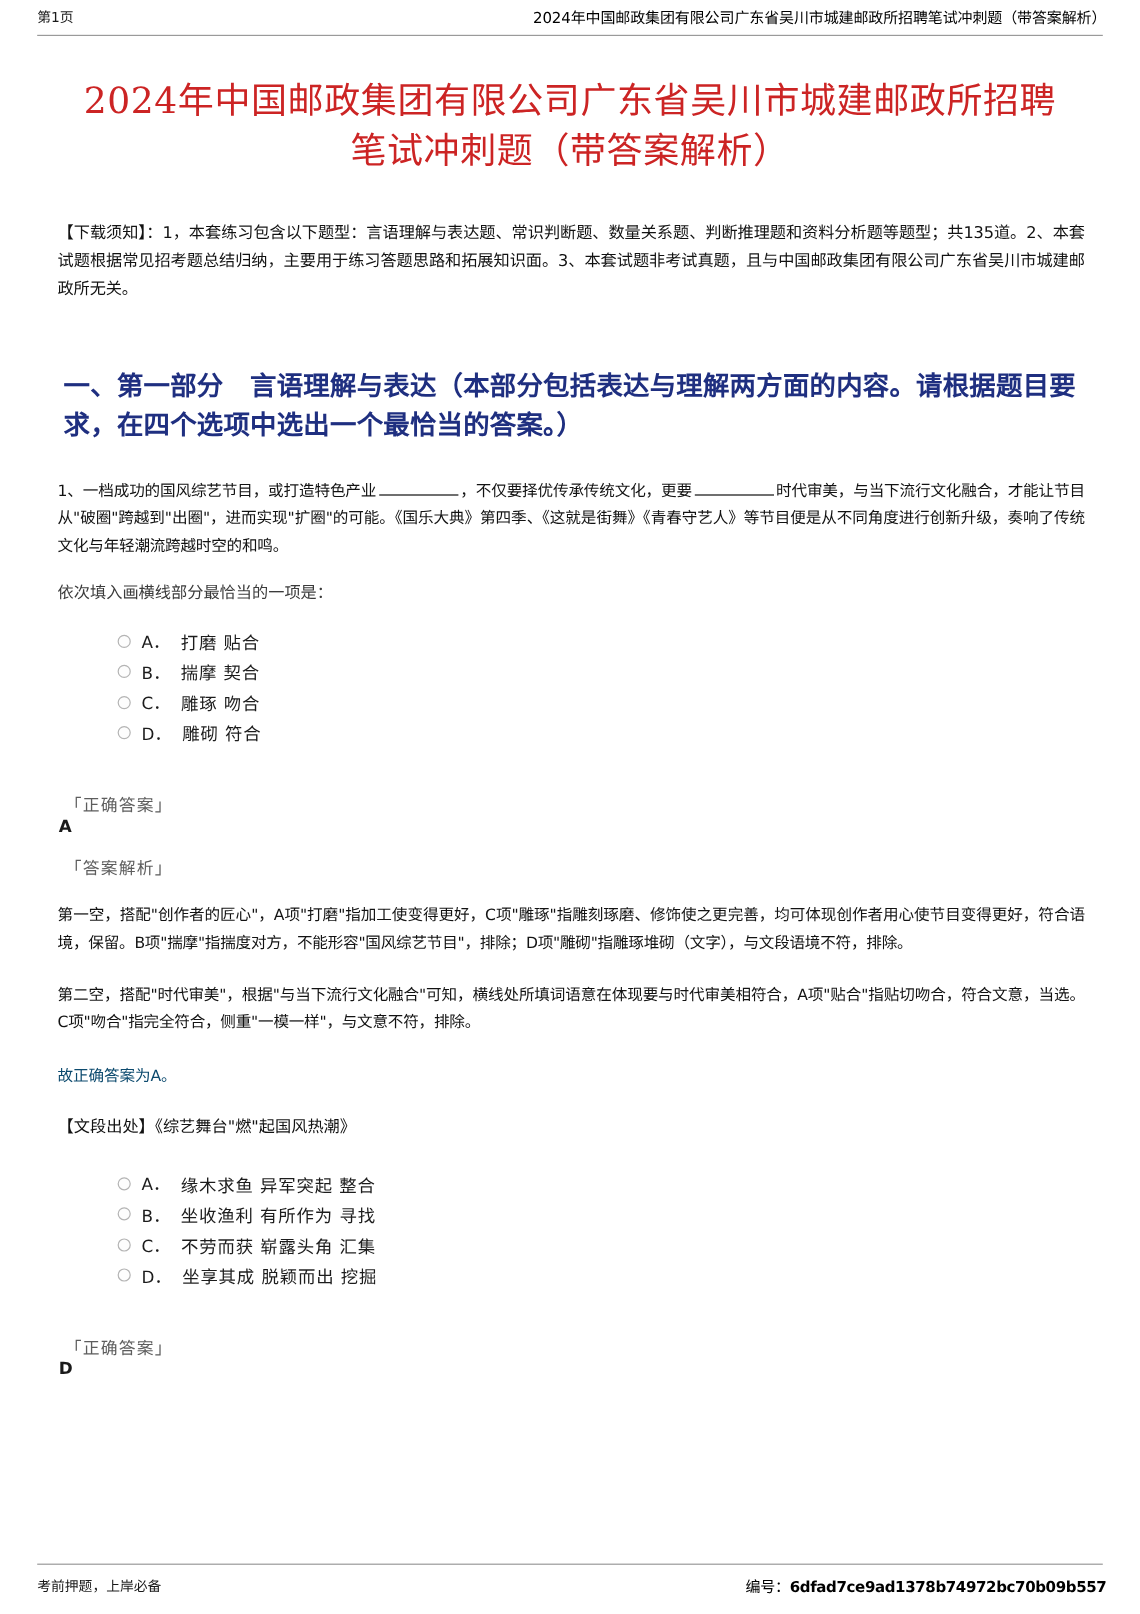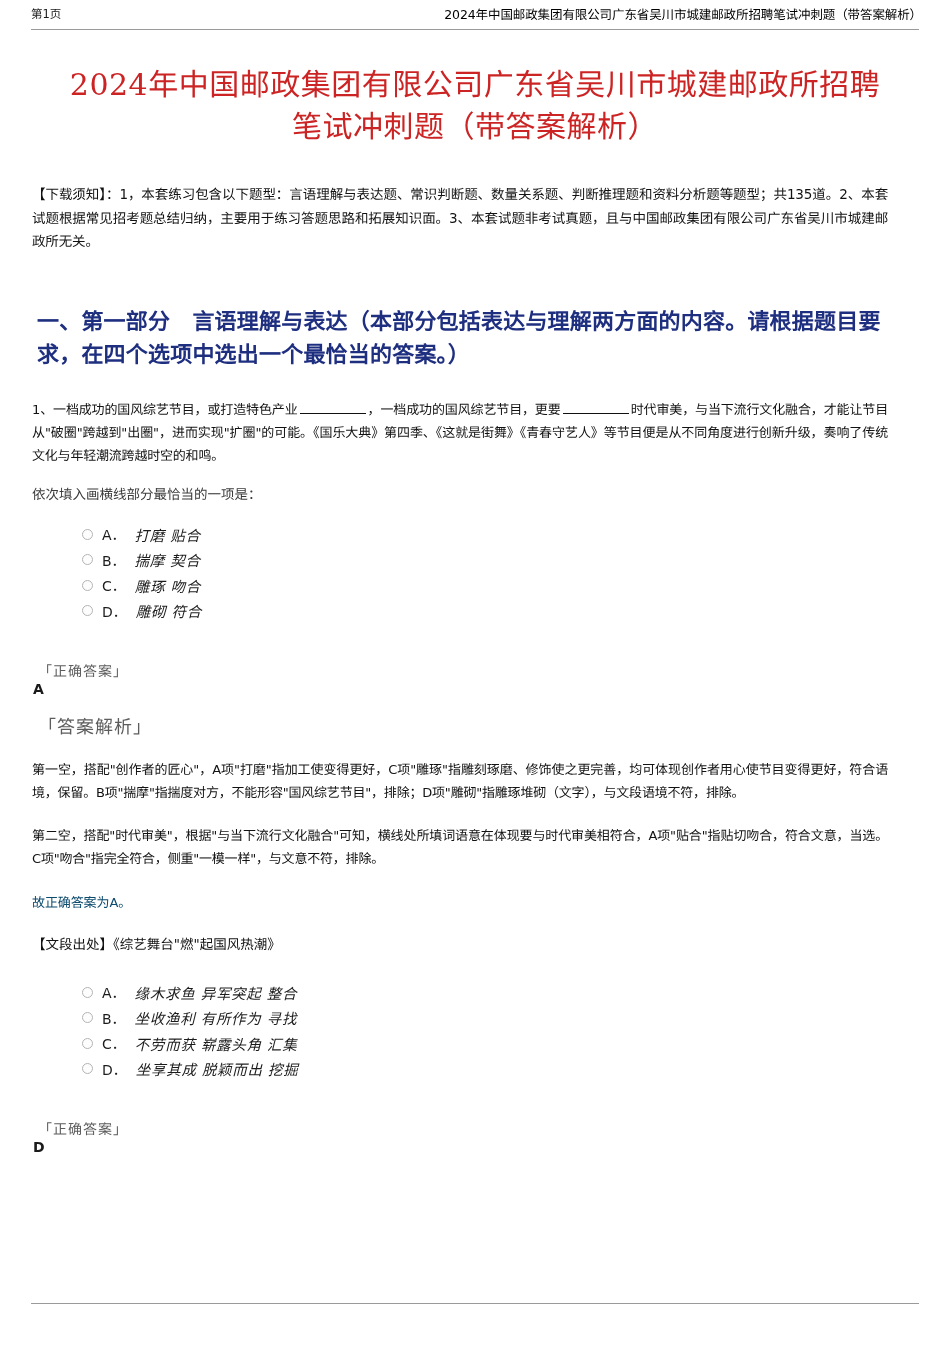--- a/index.html
+++ b/index.html
@@ -68,21 +68,21 @@
     font-size: 30px;
     line-height: 42px;
     font-weight: 400;
     color: #cc2424;
     letter-spacing: 0.5px;
   }
 
   
   .content {
     position: absolute;
-    left: 32px;
+    left: 48px;
     top: 183px;
     width: 856px;
   }
   .para {
     font-size: 13.5px;
     line-height: 23.5px;
     color: #121212;
     text-align: justify;
     margin: 0;
     letter-spacing: -0.15px;
@@ -155,41 +155,40 @@
   .opt-letter {
     font-family: "DejaVu Sans", "Liberation Sans", sans-serif;
     font-size: 14px;
     color: #1c1c1c;
     margin-right: 9px;
   }
   .opt-text {
     font-size: 14.5px;
     color: #1c1c1c;
     letter-spacing: 0.7px;
-    font-style: italic;
   }
 
   .label-line {
     margin-top: 36px;
     margin-left: 6px;
     font-size: 14px;
     color: #5d5d5d;
     letter-spacing: 1px;
   }
   .answer-letter {
     margin-top: 1px;
     margin-left: 1px;
     font-size: 14px;
     font-weight: 600;
     color: #1a1a1a;
   }
   .analysis-label {
     margin-top: 15px;
     margin-left: 6px;
-    font-size: 18px;
+    font-size: 14px;
     color: #5d5d5d;
     letter-spacing: 1px;
   }
   .analysis-para {
     margin-top: 20px;
     font-size: 13px;
     line-height: 23px;
     color: #121212;
     text-align: justify;
     letter-spacing: -0.2px;
@@ -258,21 +257,21 @@
 
   <h1 class="doc-title">2024年中国邮政集团有限公司广东省吴川市城建邮政所招聘笔试冲刺题（带答案解析）</h1>
 
   <div class="content">
 
     <p class="para notice">【下载须知】：1，本套练习包含以下题型：言语理解与表达题、常识判断题、数量关系题、判断推理题和资料分析题等题型；共135道。2、本套试题根据常见招考题总结归纳，主要用于练习答题思路和拓展知识面。3、本套试题非考试真题，且与中国邮政集团有限公司广东省吴川市城建邮政所无关。</p>
 
     <h2 class="section-heading">一、第一部分　言语理解与表达（本部分包括表达与理解两方面的内容。请根据题目要求，在四个选项中选出一个最恰当的答案。）</h2>
 
     <div class="question">
-      <div class="q-stem"><span>1、</span><span>一档成功的国风综艺节目，或打造特色产业</span><span class="blank w-md"></span><span>，一档成功的国风综艺节目，更要</span><span class="blank w-md"></span><span>时代审美，与当下流行文化融合，才能让节目从"破圈"跨越到"出圈"，进而实现"扩圈"的可能。《国乐大典》第四季、《这就是街舞》《青春守艺人》等节目便是从不同角度进行创新升级，奏响了传统文化与年轻潮流跨越时空的和鸣。</span></div>
+      <div class="q-stem"><span>1、</span><span>一档成功的国风综艺节目，或打造特色产业</span><span class="blank w-md"></span><span>，不仅要择优传承传统文化，更要</span><span class="blank w-md"></span><span>时代审美，与当下流行文化融合，才能让节目从"破圈"跨越到"出圈"，进而实现"扩圈"的可能。《国乐大典》第四季、《这就是街舞》《青春守艺人》等节目便是从不同角度进行创新升级，奏响了传统文化与年轻潮流跨越时空的和鸣。</span></div>
 
       <div class="q-prompt">依次填入画横线部分最恰当的一项是：</div>
 
       <ul class="options">
         <li class="option">
           <span class="radio"></span>
           <span class="opt-letter">A．</span>
           <span class="opt-text">打磨 贴合</span>
         </li>
         <li class="option">
@@ -330,14 +329,18 @@
         </li>
       </ul>
 
       <div class="label-line">「正确答案」</div>
       <div class="answer-letter">D</div>
     </div>
 
   </div>
 
   <div class="footer-rule"></div>
+  <div class="page-footer">
+    <span class="footer-left">考前押题，上岸必备</span>
+    <span class="footer-right"><span>编号：</span><span class="serial">6dfad7ce9ad1378b74972bc70b09b557</span></span>
+  </div>
 
 </div>
 
 </body></html>

